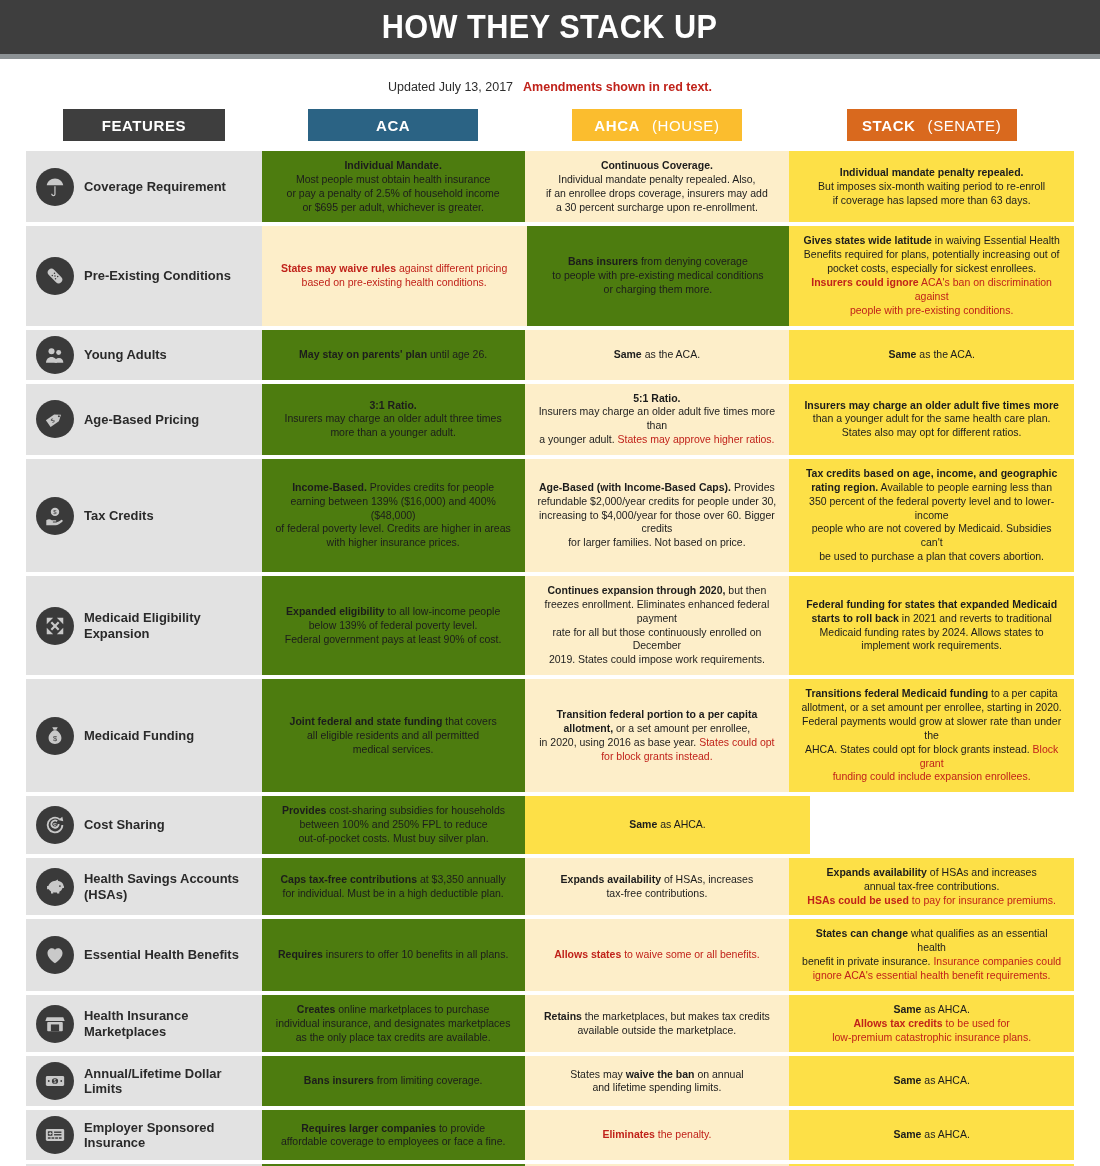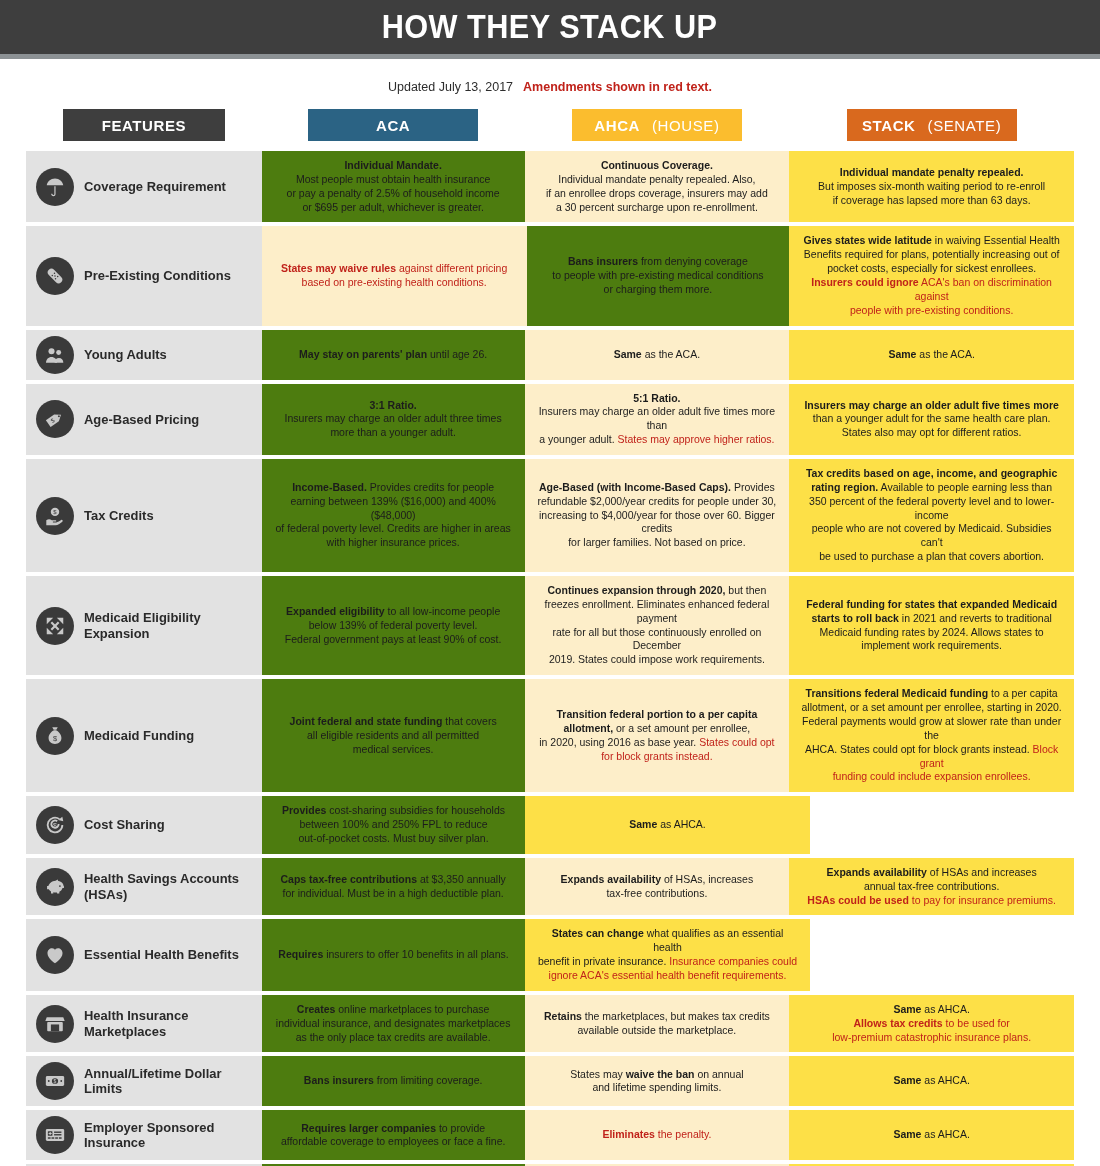--- a/index.html
+++ b/index.html
@@ -370,20 +370,23 @@
         <div class="icon-circle">
           <svg width="22" height="22" viewBox="0 0 24 24">
             <path class="gl" d="M12 21s-8.2-5.3-8.2-11c0-3 2.3-5.3 5-5.3 1.6 0 3 .8 3.2 2 .2-1.2 1.6-2 3.2-2 2.7 0 5 2.3 5 5.3 0 5.7-8.2 11-8.2 11z"></path>
           </svg>
         </div>
         <div class="feat-label">Essential Health Benefits</div>
       </div>
       <div class="cell c-aca">
         <div><b>Requires</b> insurers to offer 10 benefits in all plans.</div>
       </div>
+      <div class="cell c-ahca">
+        <div><span class="red"><b>Allows states</b> to waive some or all benefits.</span></div>
+      </div>
       <div class="cell c-bcra">
         <div><b>States can change</b> what qualifies as an essential health<br>benefit in private insurance. <span class="red">Insurance companies could<br>ignore ACA's essential health benefit requirements.</span></div>
       </div>
     </div>
     <div class="trow">
       <div class="cell c-feature">
         <div class="icon-circle">
           <svg width="22" height="22" viewBox="0 0 24 24">
             <g class="gl">
               <path d="M3 4.5h18l1.6 4.2H1.4z"></path>

